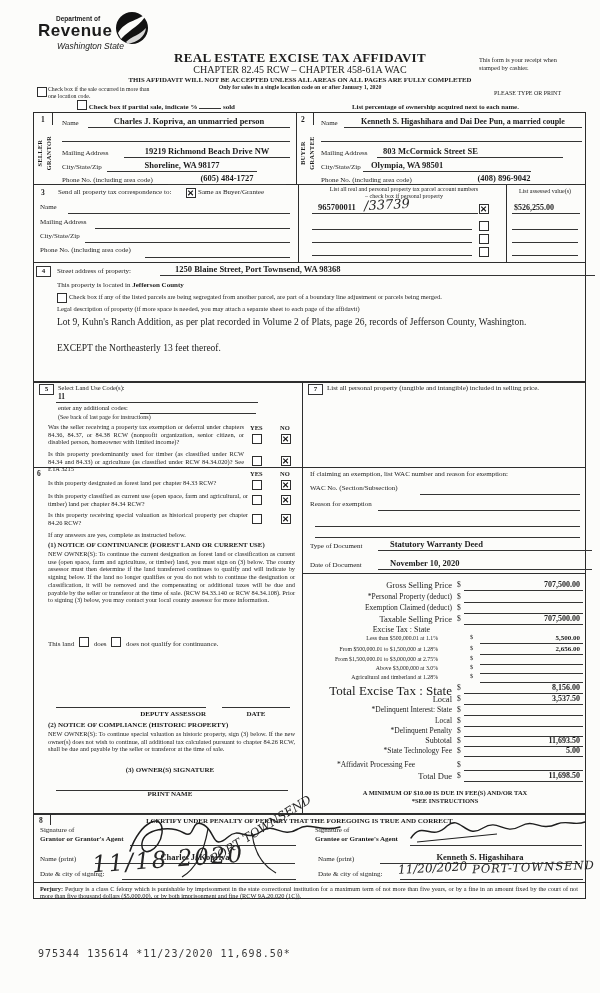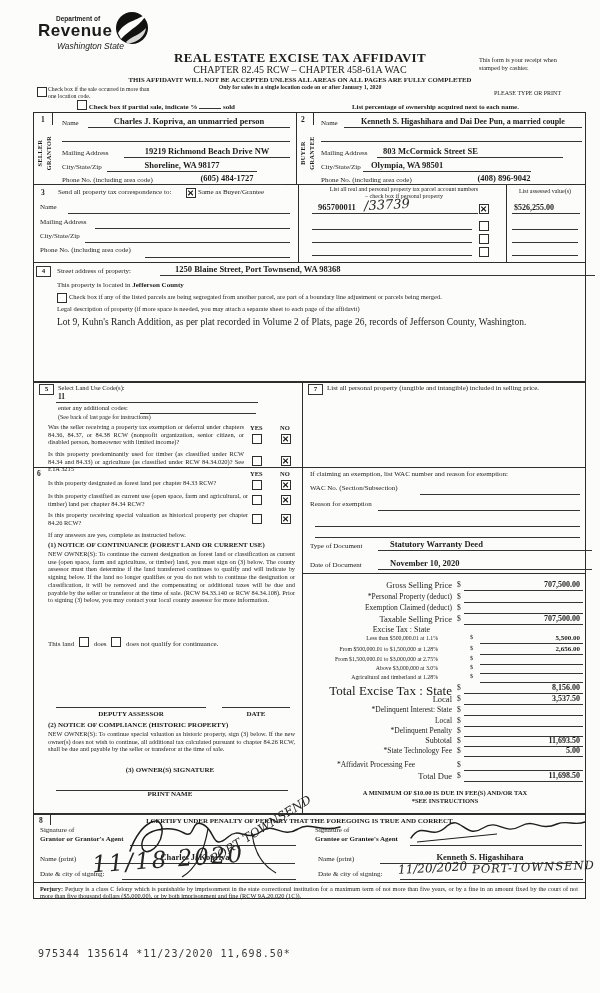--- a/index.html
+++ b/index.html
@@ -148,20 +148,21 @@
   <div class="abs lbl" style="left:57px;top:267px;">Street address of property:</div>
   <div class="fill" style="left:160px;top:264px;width:420px;text-align:left;padding-left:15px;">1250 Blaine Street, Port Townsend, WA  98368</div>
   <div class="abs lbl" style="left:57px;top:281px;">
     <span>This property is located in</span>
     <span class="bold">Jefferson County</span>
   </div>
   <span class="cb" style="left:57px;top:293px;"></span>
   <div class="abs lbl65" style="left:69px;top:293px;width:510px;">Check box if any of the listed parcels are being segregated from another parcel, are part of a boundary line adjustment or parcels being merged.</div>
   <div class="abs lbl65" style="left:57px;top:305px;width:510px;">Legal description of property (if more space is needed, you may attach a separate sheet to each page of the affidavit)</div>
   <div class="abs" style="left:57px;top:317px;width:520px;font-size:9.5px;">Lot 9, Kuhn's Ranch Addition, as per plat recorded in Volume 2 of Plats, page 26, records of Jefferson County, Washington.</div>
+  <div class="abs" style="left:57px;top:343px;width:520px;font-size:9.5px;">EXCEPT the Northeasterly 13 feet thereof.</div>
 
   <div class="numbox" style="left:39px;top:384px;">5</div>
   <div class="abs lbl65" style="left:58px;top:384px;">Select Land Use Code(s):</div>
   <div class="fill" style="left:56px;top:391px;width:200px;text-align:left;padding-left:2px;font-size:7.5px;">11</div>
   <div class="abs lbl65" style="left:58px;top:404px;">enter any additional codes:</div>
   <div class="blank" style="left:140px;top:403px;width:116px;"></div>
   <div class="abs lbl6" style="left:58px;top:414px;">(See back of last page for instructions)</div>
 
   <div class="abs bold lbl65" style="left:250px;top:424px;">YES</div>
   <div class="abs bold lbl65" style="left:280px;top:424px;">NO</div>
@@ -190,21 +191,21 @@
 
   <div class="abs lbl" style="left:48px;top:637px;">
     <span>This land</span>
     <span class="cbi" style="margin:0 3px;"></span>
     <span>does</span>
     <span class="cbi" style="margin:0 3px;"></span>
     <span>does not qualify for continuance.</span>
   </div>
 
   <div class="blank" style="left:56px;top:697px;width:150px;"></div>
-  <div class="abs bold center lbl" style="left:56px;top:710px;width:150px;">DEPUTY ASSESSOR</div>
+  <div class="abs bold center lbl" style="left:56px;top:710px;width:150px;text-align:right;">DEPUTY ASSESSOR</div>
   <div class="blank" style="left:222px;top:697px;width:68px;"></div>
   <div class="abs bold center lbl" style="left:222px;top:710px;width:68px;">DATE</div>
 
   <div class="abs bold" style="left:48px;top:721px;font-size:7px;">(2) NOTICE OF COMPLIANCE (HISTORIC PROPERTY)</div>
   <div class="body-par" style="left:48px;top:730px;width:247px;">NEW OWNER(S): To continue special valuation as historic property, sign (3) below. If the new owner(s) does not wish to continue, all additional tax calculated pursuant to chapter 84.26 RCW, shall be due and payable by the seller or transferor at the time of sale.</div>
   <div class="abs bold center lbl" style="left:70px;top:766px;width:200px;">(3) OWNER(S) SIGNATURE</div>
   <div class="blank" style="left:56px;top:780px;width:232px;"></div>
   <div class="abs bold center lbl" style="left:70px;top:790px;width:200px;">PRINT NAME</div>
   <div class="blank" style="left:56px;top:804px;width:232px;"></div>
 

